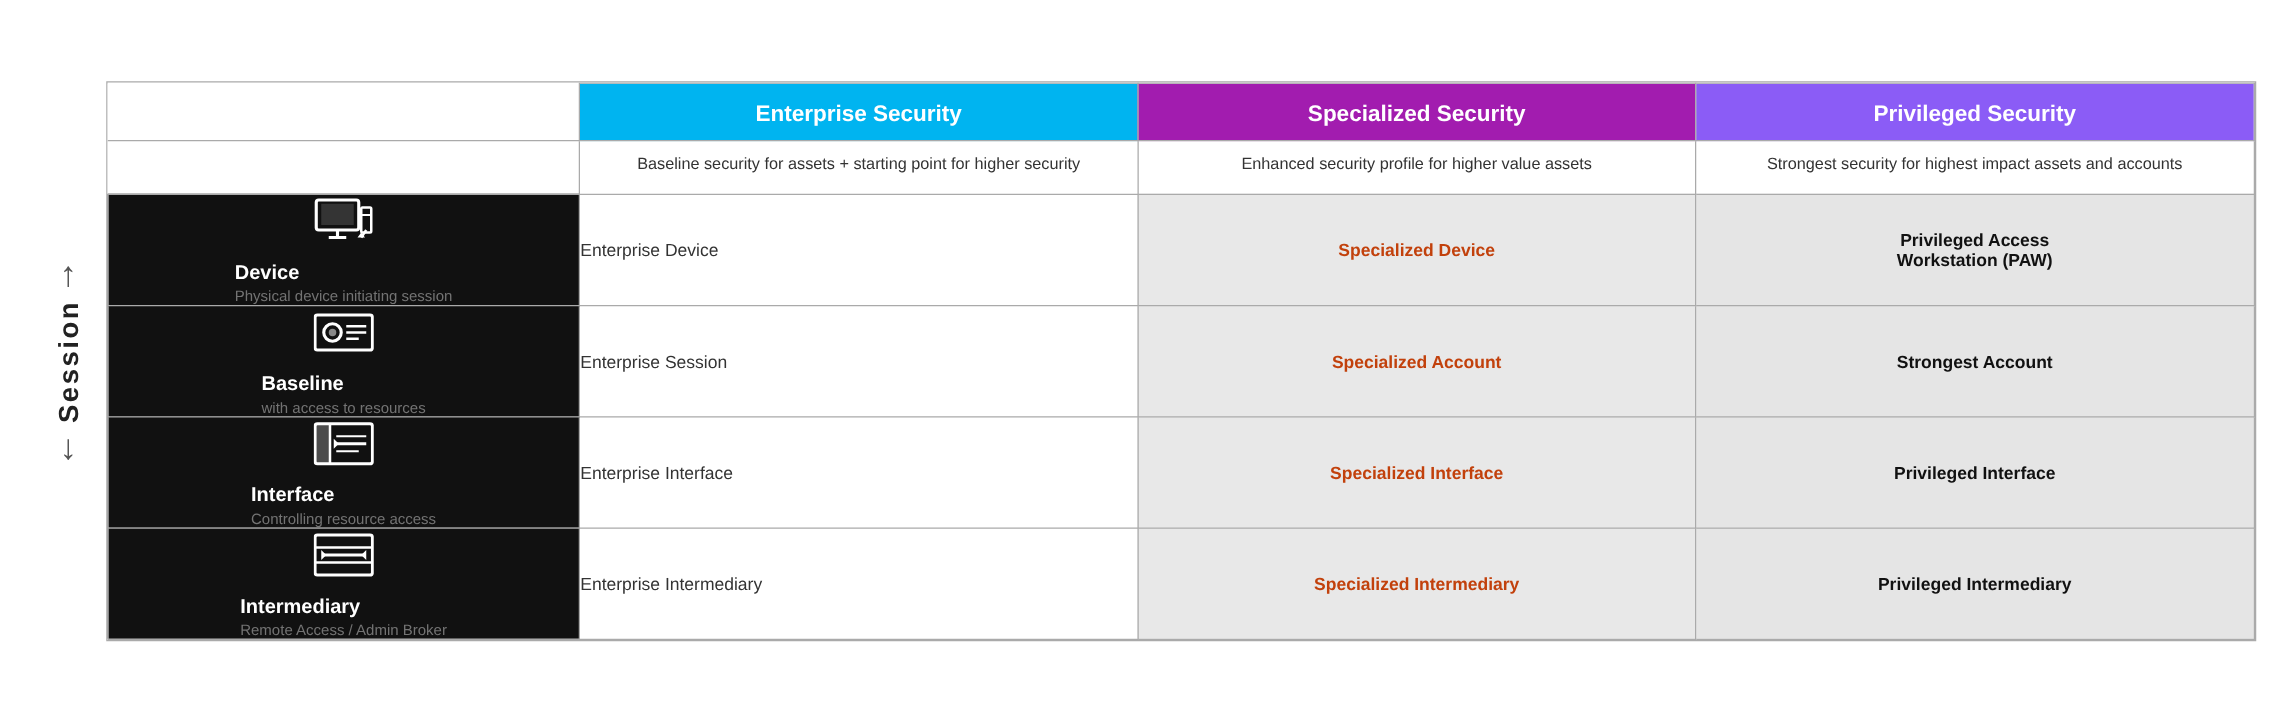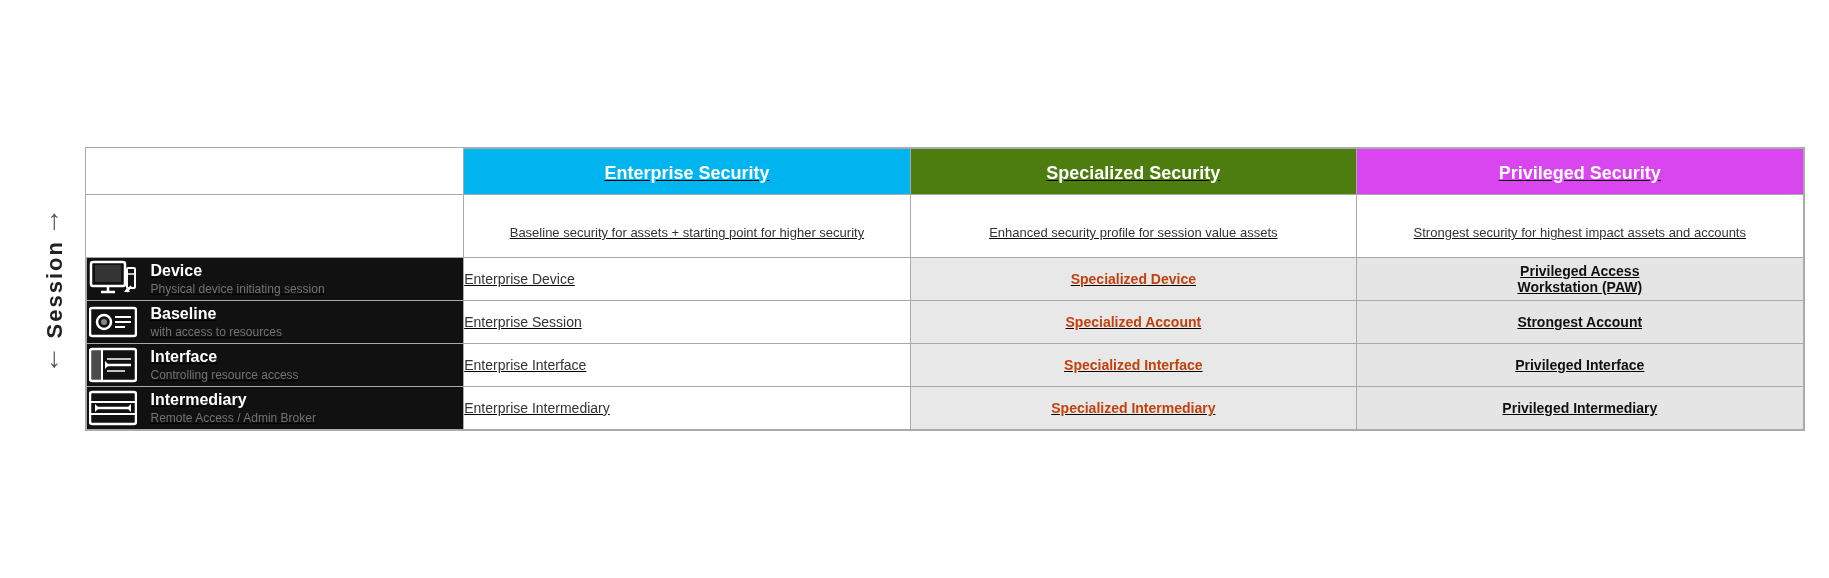--- a/index.html
+++ b/index.html
@@ -46,21 +46,20 @@
     .main-table-wrap {
       flex: 1;
       border: 1.5px solid #aaa;
       border-collapse: collapse;
       overflow: hidden;
     }
     table {
       width: 100%;
       border-collapse: collapse;
       table-layout: fixed;
-      text-decoration: underline;
     }
     col.col-row-header { width: 22%; }
     col.col-enterprise { width: 26%; }
     col.col-specialized { width: 26%; }
     col.col-privileged { width: 26%; }
 
     
     .header-row th {
       padding: 14px 10px 10px;
       text-align: center;
@@ -68,26 +67,26 @@
       font-weight: 700;
       border: 1.5px solid #aaa;
       color: #fff;
     }
     .th-empty {
       background: #fff;
       border-left: none !important;
       border-top: none !important;
     }
     .th-enterprise { background: #00b4f0; }
-    .th-specialized { background: #4d7c0f; }
-    .th-privileged { background: #d946ef; }
+    .th-specialized { background: #a21caf; }
+    .th-privileged { background: #8b5cf6; }
 
     
     .subtitle-row td {
-      padding: 28px 18px 14px;
+      padding: 8px 18px 14px;
       text-align: center;
       font-size: 13px;
       color: #333;
       border: 1.5px solid #aaa;
       background: #fff;
       vertical-align: top;
       line-height: 1.5;
     }
     .td-subtitle-empty {
       background: #fff;
@@ -100,20 +99,21 @@
       vertical-align: middle;
       padding: 0;
     }
     .row-header-cell {
       background: #111;
       color: #fff;
       padding: 14px 14px 14px 10px;
     }
     .row-header-inner {
       display: flex;
+      flex-direction: column;
       align-items: center;
       gap: 12px;
     }
     .row-icon {
       width: 52px;
       height: 42px;
       flex-shrink: 0;
       display: flex;
       align-items: center;
       justify-content: center;
@@ -184,21 +184,21 @@
         <tr class="header-row">
           <th class="th-empty"></th>
           <th class="th-enterprise">Enterprise Security</th>
           <th class="th-specialized">Specialized Security</th>
           <th class="th-privileged">Privileged Security</th>
         </tr>
 
         <tr class="subtitle-row">
           <td class="td-subtitle-empty"></td>
           <td>Baseline security for assets + starting point for higher security</td>
-          <td>Enhanced security profile for session value assets</td>
+          <td>Enhanced security profile for higher value assets</td>
           <td>Strongest security for highest impact assets and accounts</td>
         </tr>
       </thead>
       <tbody id="table-body">
       <tr class="data-row">
             <td class="row-header-cell">
     <div class="row-header-inner">
       <div class="row-icon">
                   <svg viewBox="0 0 48 38" xmlns="http://www.w3.org/2000/svg">
       <rect x="2" y="2" width="34" height="24" rx="2" ry="2" fill="none" stroke="#fff" stroke-width="2.5"></rect>

